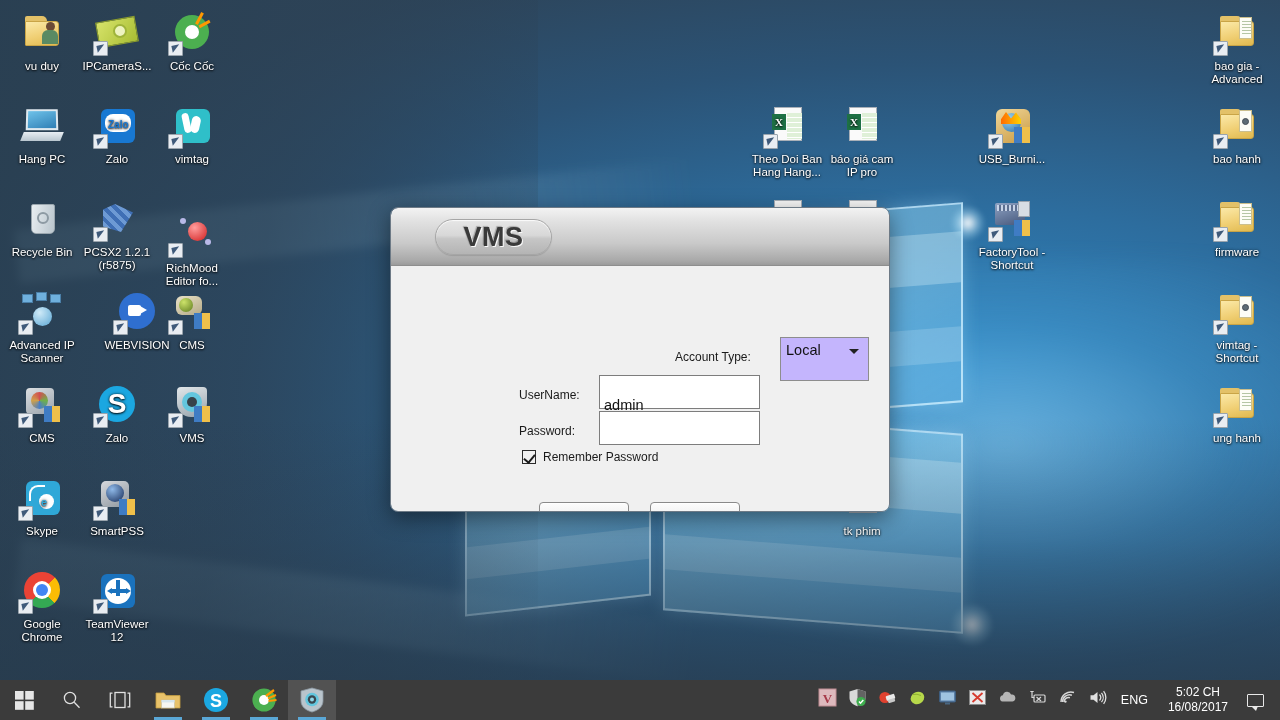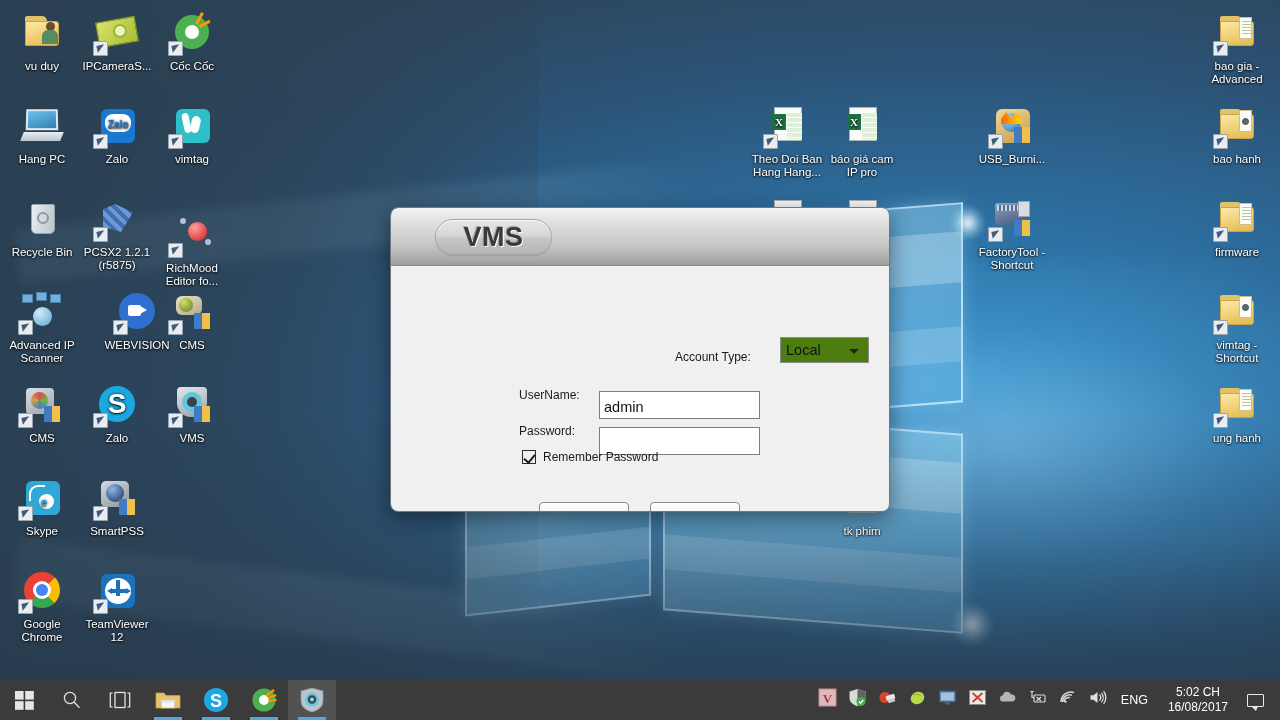--- a/index.html
+++ b/index.html
@@ -141,26 +141,25 @@
     font-family: "Liberation Sans", sans-serif;
   }
   #vms-body {
     position: relative; height: 246px;
     background: #f0f0f0;
     border-radius: 0 0 7px 7px;
   }
   .lbl { position: absolute; font-size: 12px; color: #1a1a1a; white-space: nowrap; }
   .field {
     position: absolute; background: #fff; border: 1px solid #7d7d7d;
-    font-size: 14.5px; color: #111; padding: 2px 4px; line-height: 26px;
+    font-size: 14.5px; color: #111; padding: 16px 4px; line-height: 26px;
     font-family: "Liberation Sans", sans-serif;
-    margin-top: 16px;
   }
   .combo {
-    position: absolute; height: 26px; background: #4d7c0f;
+    position: absolute; height: 44px; background: #c4b5fd;
     border: 1px solid #8d8d8d; font-size: 14.5px; color: #111;
     line-height: 24px; padding-left: 5px;
   }
   .combo .arrow {
     position: absolute; right: 9px; top: 11px; width: 0; height: 0;
     border-left: 5px solid transparent; border-right: 5px solid transparent;
     border-top: 5px solid #222;
   }
   .cbx { position: absolute; width: 14px; height: 14px; border: 1px solid #2b2b2b; background: #f0f0f0; }
   .cbx::after {

